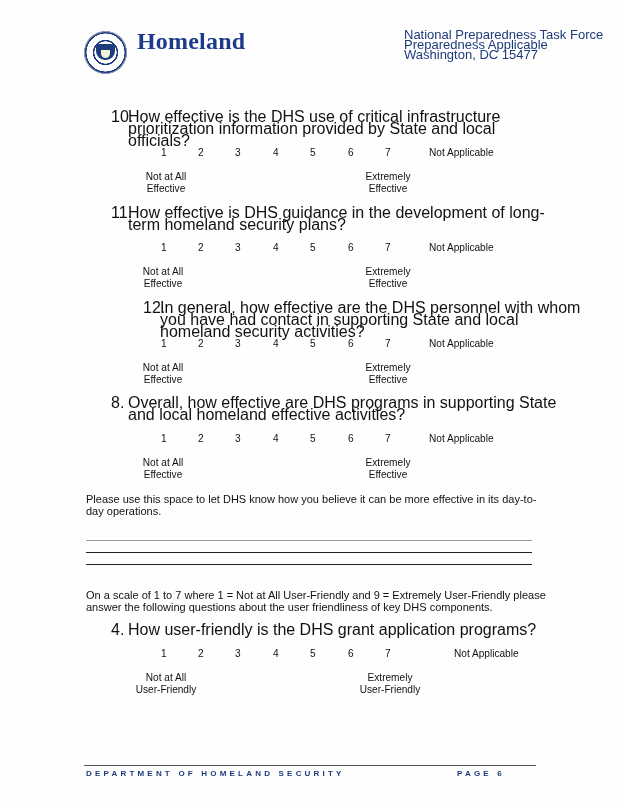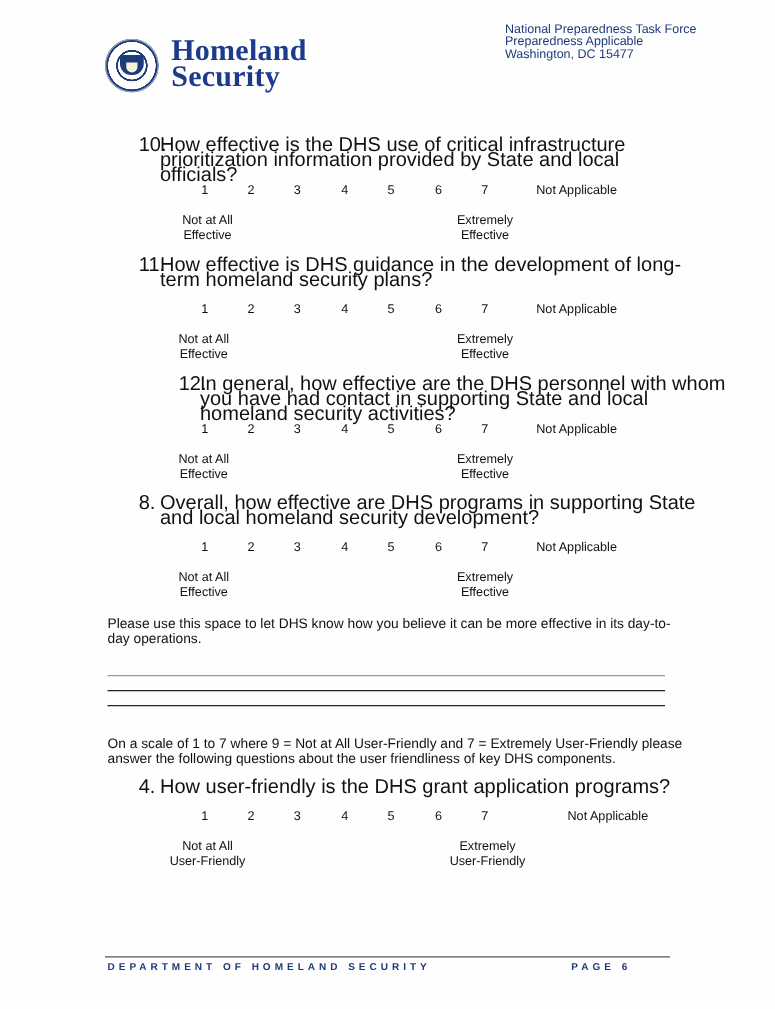--- a/index.html
+++ b/index.html
@@ -20,21 +20,21 @@
   }
   .seal .shield {
     position: absolute; left: 17px; top: 19px; width: 9px; height: 8px;
     background: #f4f2d8; border-radius: 0 0 5px 5px;
   }
   .brand {
     left: 137px; top: 31px; font-family: "Liberation Serif", serif; font-weight: bold;
     color: #1d3b8b; font-size: 24px; line-height: 21px; letter-spacing: 0.2px;
   }
   .address {
-    left: 404px; top: 19px; font-size: 10px; line-height: 10px; color: #1d3b7a;
+    left: 404px; top: 30px; font-size: 13px; line-height: 10px; color: #1d3b7a;
   }
   
   .q { position: absolute; left: 111px; width: 440px; font-size: 16px; line-height: 12px; }
   .q .num { position: absolute; left: 0; top: 0; }
   .q .text { margin-left: 17px; }
   .scale { position: absolute; font-size: 10.1px; }
   .scale span { position: absolute; top: 0; white-space: nowrap; }
   .anchor { position: absolute; font-size: 10.1px; line-height: 12px; text-align: center; white-space: nowrap; }
   .para { position: absolute; left: 86px; width: 460px; font-size: 11px; line-height: 12px; }
   .rule { position: absolute; left: 86px; width: 446px; height: 0; border-top: 1px solid #222; }
@@ -48,21 +48,20 @@
 </style>
 </head>
 <body>
 
 <div class="abs seal">
   <div class="eagle"></div>
   <div class="shield"></div>
 </div>
 <div class="abs brand">
   <div>Homeland</div>
-  <div>Security</div>
 </div>
 <div class="abs address">
   <div>National Preparedness Task Force</div>
   <div>Preparedness Applicable</div>
   <div>Washington, DC 15477</div>
 </div>
 
 <div class="q" style="top:111px;">
   <span class="num">10.</span>
   <div class="text">How effective is the DHS use of critical infrastructure prioritization information provided by State and local officials?</div>
@@ -127,21 +126,21 @@
   <div>Not at All</div>
   <div>Effective</div>
 </div>
 <div class="anchor" style="left:361px; top:362px; width:54px;">
   <div>Extremely</div>
   <div>Effective</div>
 </div>
 
 <div class="q" style="top:397px; width:450px;">
   <span class="num">8.</span>
-  <div class="text">Overall, how effective are DHS programs in supporting State and local homeland security development?</div>
+  <div class="text">Overall, how effective are DHS programs in supporting State and local homeland effective activities?</div>
 </div>
 <div class="scale" style="top:433px;">
   <span style="left:161px">1</span>
   <span style="left:198px">2</span>
   <span style="left:235px">3</span>
   <span style="left:273px">4</span>
   <span style="left:310px">5</span>
   <span style="left:348px">6</span>
   <span style="left:385px">7</span>
   <span style="left:429px">Not Applicable</span>
@@ -153,21 +152,21 @@
 <div class="anchor" style="left:361px; top:457px; width:54px;">
   <div>Extremely</div>
   <div>Effective</div>
 </div>
 
 <div class="para" style="top:493px;">Please use this space to let DHS know how you believe it can be more effective in its day-to-day operations.</div>
 <div class="rule light" style="top:540px;"></div>
 <div class="rule" style="top:552px;"></div>
 <div class="rule" style="top:564px;"></div>
 
-<div class="para" style="top:589px;">On a scale of 1 to 7 where 9 = Not at All User-Friendly and 7 = Extremely User-Friendly please answer the following questions about the user friendliness of key DHS components.</div>
+<div class="para" style="top:589px;">On a scale of 1 to 7 where 1 = Not at All User-Friendly and 9 = Extremely User-Friendly please answer the following questions about the user friendliness of key DHS components.</div>
 
 <div class="q" style="top:624px;">
   <span class="num">4.</span>
   <div class="text">How user-friendly is the DHS grant application programs?</div>
 </div>
 <div class="scale" style="top:648px;">
   <span style="left:161px">1</span>
   <span style="left:198px">2</span>
   <span style="left:235px">3</span>
   <span style="left:273px">4</span>

